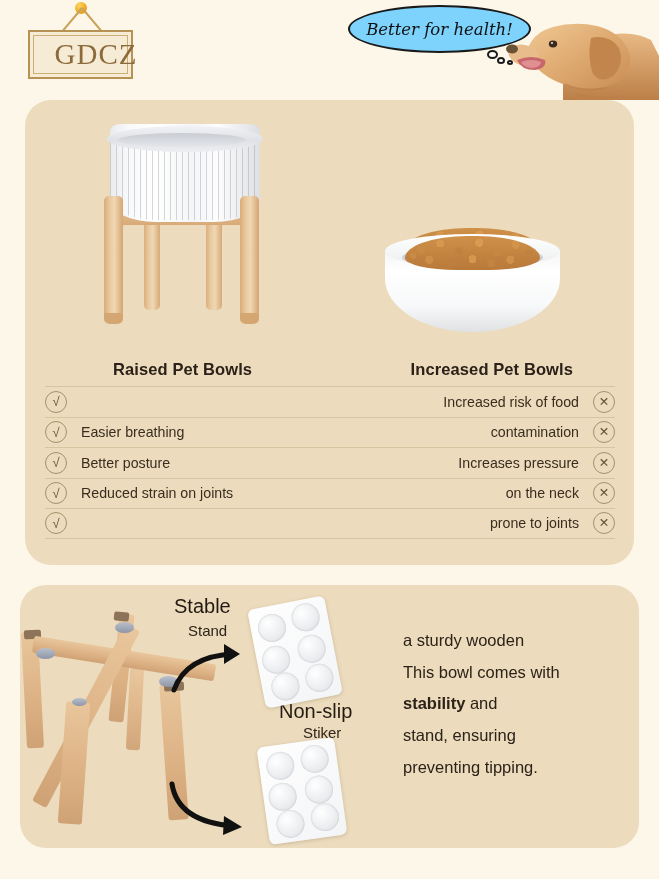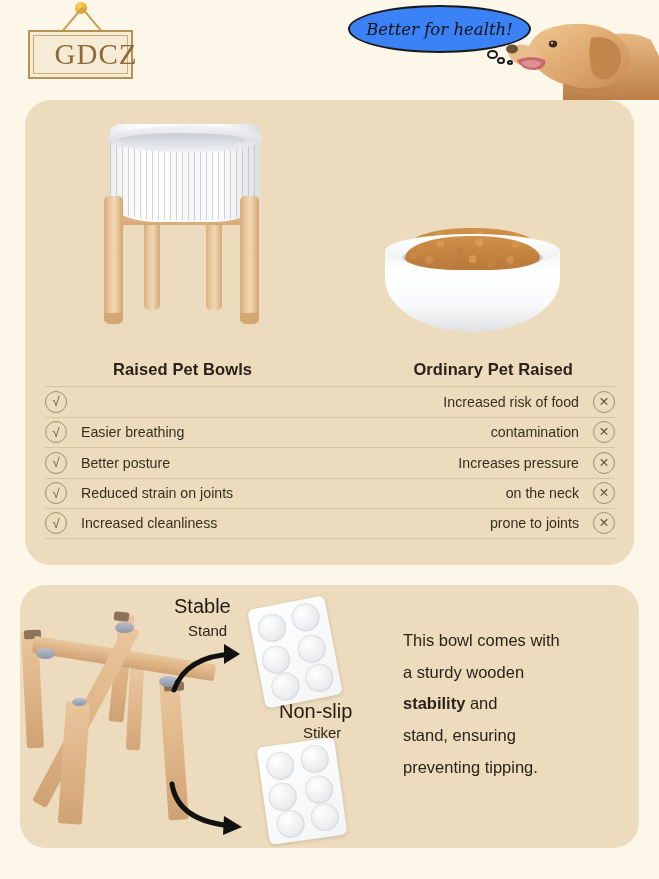--- a/index.html
+++ b/index.html
@@ -40,21 +40,21 @@
     color:#8d6a3a;
     line-height:1;
     margin-left:31px;
   }
 
   
   .bubble {
     position:absolute; left:348px; top:5px; width:183px; height:48px;
     border:2.2px solid #1a1a1a;
     border-radius:50% / 50%;
-    background:#3b82f6;
+    background:#7dd3fc;
     display:flex; align-items:center; justify-content:center;
   }
   .bubble-text {
     font-family:"DejaVu Serif", serif;
     font-style:italic;
     font-size:16.5px;
     color:#111;
     white-space:nowrap;
   }
   .bubble-dot {
@@ -308,21 +308,21 @@
     <div class="ob-food"></div>
     <div class="ob-body"></div>
     <div class="ob-rim">
       <div class="ob-inner"></div>
     </div>
     <div class="ob-food" style="top:8px;"></div>
   </div>
 
   <div class="tbl-headers">
     <span class="th th-left">Raised Pet Bowls</span>
-    <span class="th th-right">Ordinary Pet Raised</span>
+    <span class="th th-right">Increased Pet Bowls</span>
   </div>
 
   <div class="rows">
     <div class="row">
       <span class="mark check">√</span>
       <span class="cell-right">Increased risk of food</span>
       <span class="mark x">✕</span>
     </div>
     <div class="row">
       <span class="mark check">√</span>
@@ -337,21 +337,20 @@
       <span class="mark x">✕</span>
     </div>
     <div class="row">
       <span class="mark check">√</span>
       <span class="cell-left">Reduced strain on joints</span>
       <span class="cell-right">on the neck</span>
       <span class="mark x">✕</span>
     </div>
     <div class="row">
       <span class="mark check">√</span>
-      <span class="cell-left">Increased cleanliness</span>
       <span class="cell-right">prone to joints</span>
       <span class="mark x">✕</span>
     </div>
   </div>
 
   <div class="card" id="card-bottom"></div>
 
   <div class="stand-photo">
 
     <div class="sb" style="left:96px;top:4px;width:15px;height:108px;transform:rotate(6deg);"></div>
@@ -404,22 +403,22 @@
     </svg>
   </div>
   <div class="arrow" style="left:164px;top:778px;">
     <svg width="110" height="60" viewBox="0 0 110 60">
       <path d="M8 6 Q14 44 70 48" stroke="#111" stroke-width="5" fill="none" stroke-linecap="round"></path>
       <path d="M60 38 L78 49 L59 57 Z" fill="#111"></path>
     </svg>
   </div>
 
   <div class="para">
+    <div>a sturdy wooden</div>
     <div>This bowl comes with</div>
-    <div>a sturdy wooden</div>
     <div>
       <b>stability</b><span> and</span>
     </div>
     <div>stand, ensuring</div>
     <div>preventing tipping.</div>
   </div>
 
 </div>
 
 </body></html>

